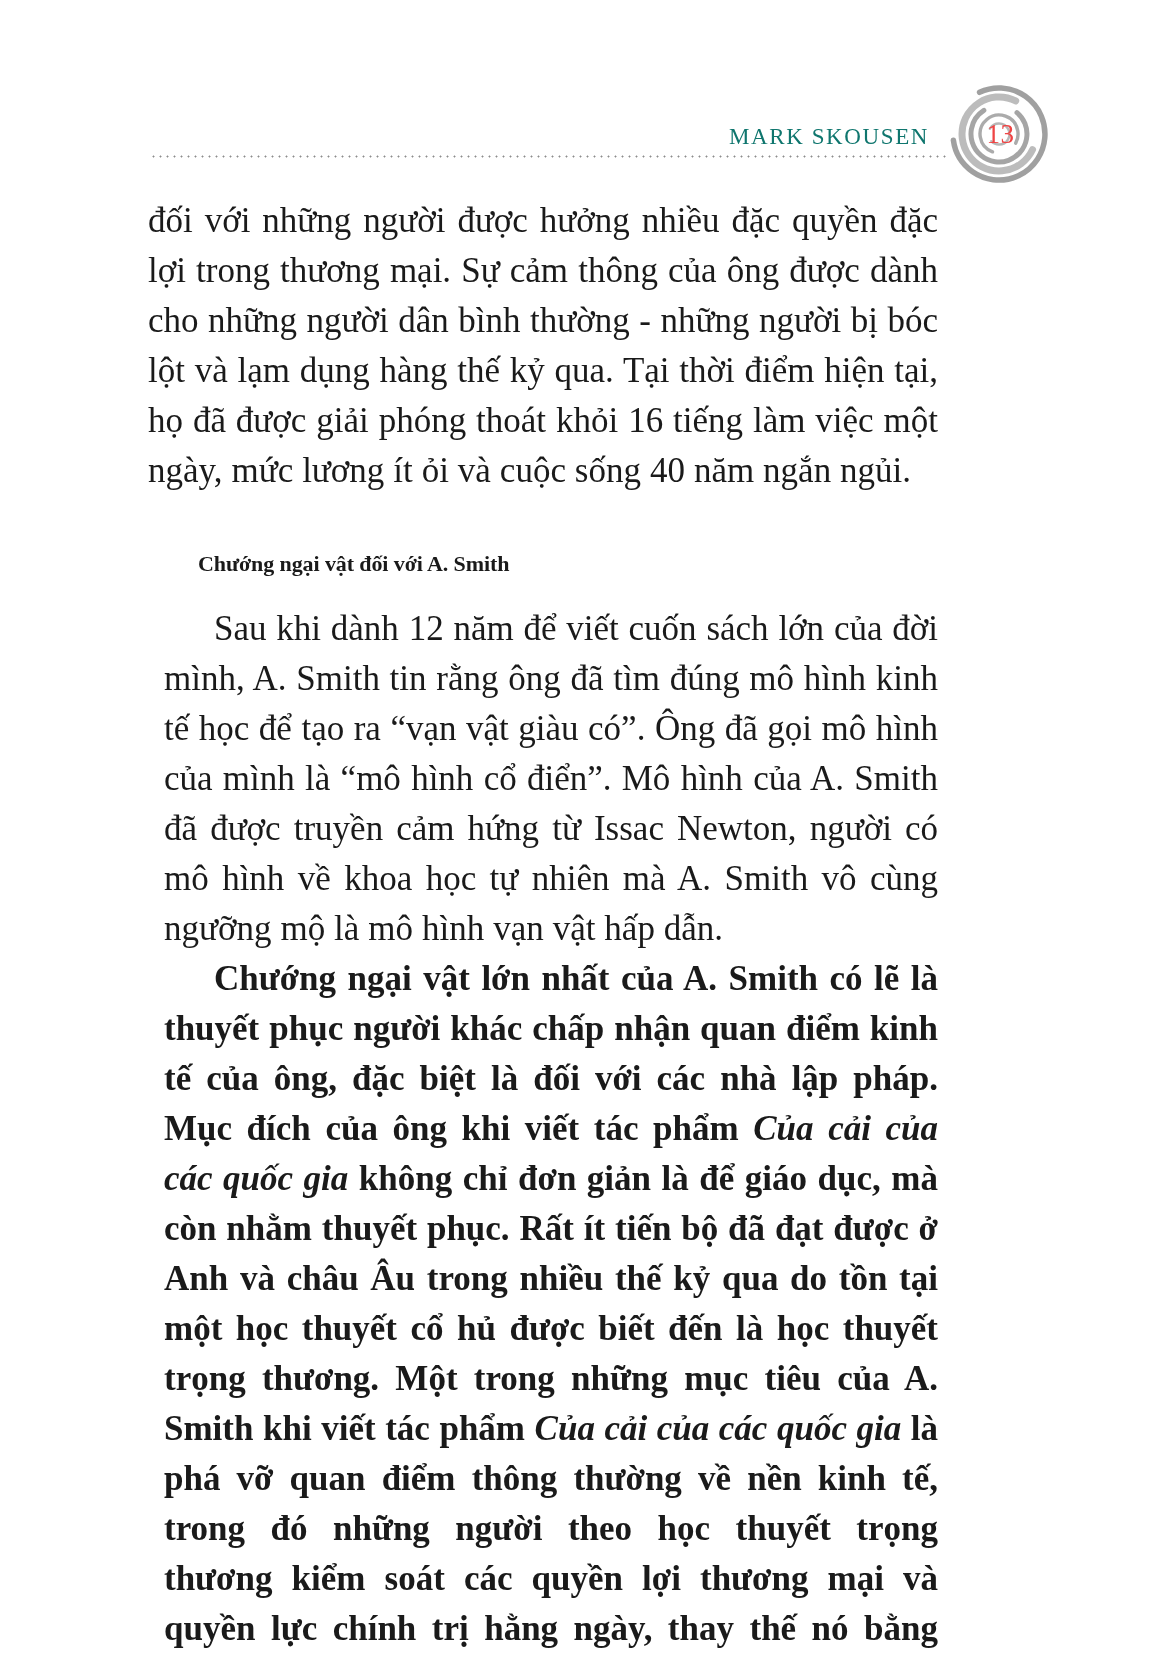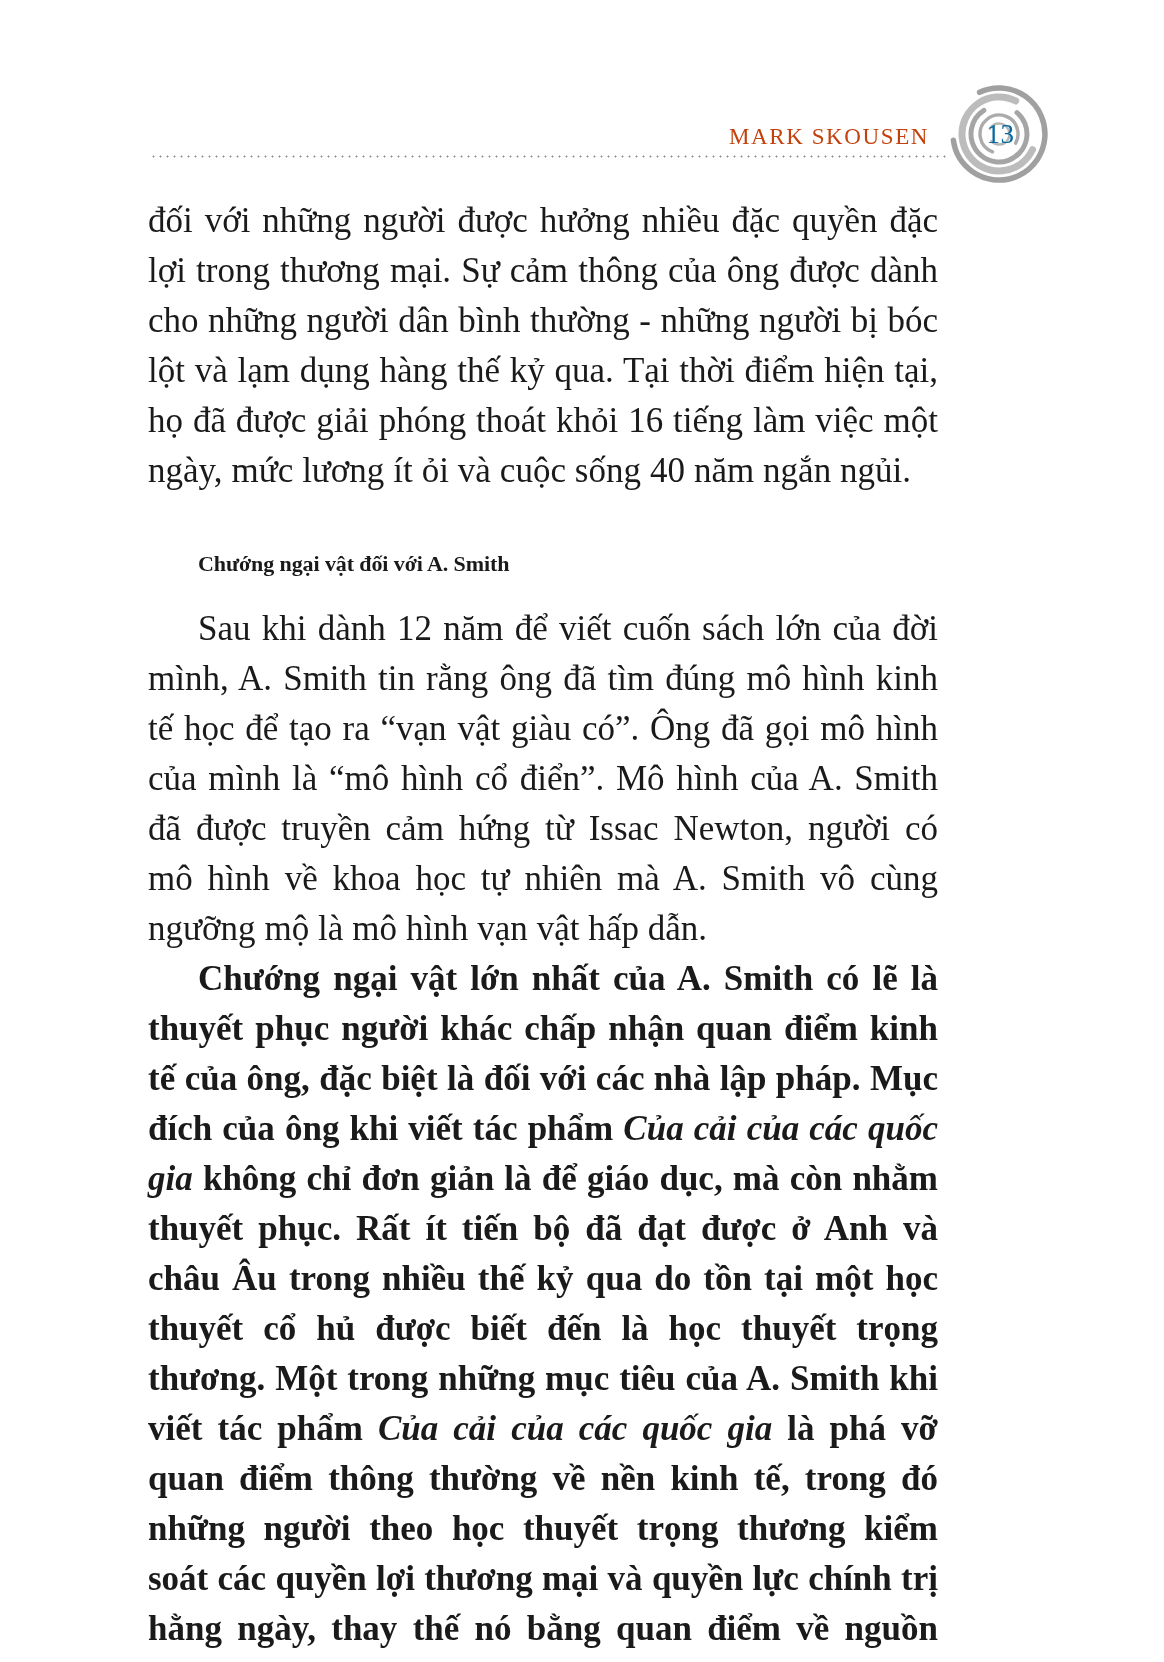--- a/index.html
+++ b/index.html
@@ -28,21 +28,21 @@
     width: 865px;
     height: 62px;
   }
   .header-title {
     position: absolute;
     right: 86px;
     bottom: 8px;
     font-family: "Liberation Serif", "DejaVu Serif", serif;
     font-size: 23px;
     letter-spacing: 1.6px;
-    color: #c2410c;
+    color: #0f766e;
     white-space: nowrap;
   }
   .spiral {
     position: absolute;
     right: -36px;
     top: -14px;
     width: 104px;
     height: 104px;
   }
   .spiral svg { display: block; }
@@ -50,21 +50,21 @@
     position: absolute;
     right: -36px;
     top: -14px;
     width: 104px;
     height: 104px;
     display: flex;
     align-items: center;
     justify-content: center;
     font-family: "Liberation Serif", "DejaVu Serif", serif;
     font-size: 27px;
-    color: #0369a1;
+    color: #ef4444;
     letter-spacing: 0.5px;
     padding-left: 3px;
     box-sizing: border-box;
   }
 
   
   .rule {
     position: absolute;
     left: 150px;
     top: 155px;
@@ -85,21 +85,21 @@
   p.body {
     margin: 0;
     font-size: 35px;
     line-height: 50px;
     text-align: justify;
     text-justify: inter-word;
     font-family: "Liberation Serif", "DejaVu Serif", serif;
     word-spacing: 0.2px;
     -webkit-font-smoothing: antialiased;
   }
-  p.body.indent { text-indent: 50px; }
+  p.body.indent { text-indent: 50px; margin-left: 16px; }
   p.body + p.body { margin-top: 0; }
   .gap-before { margin-top: 24px; font-weight: bold; }
 
   h2.subhead {
     margin: 46px 0 18px 0;
     font-size: 22px;
     line-height: 44px;
     font-weight: bold;
     text-indent: 50px;
     font-family: "Liberation Serif", "DejaVu Serif", serif;

